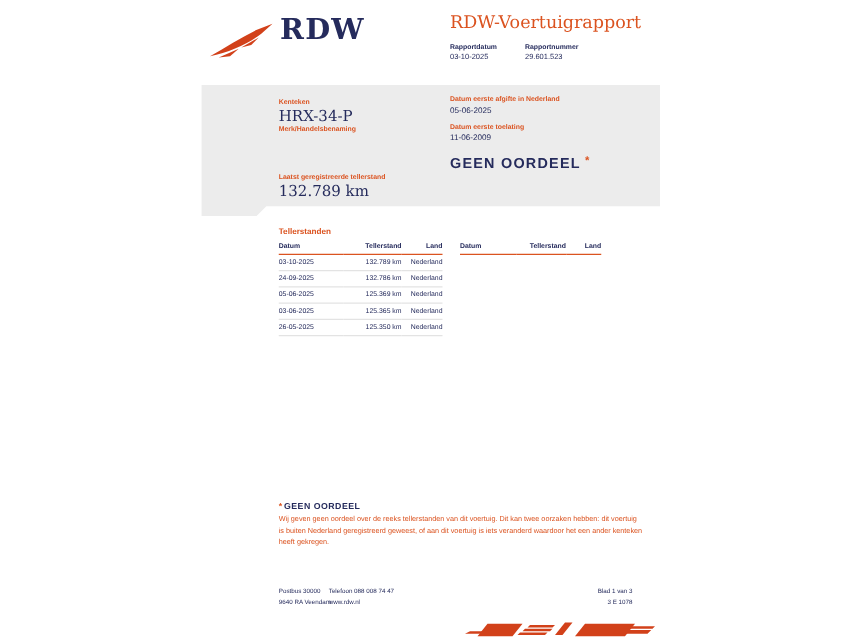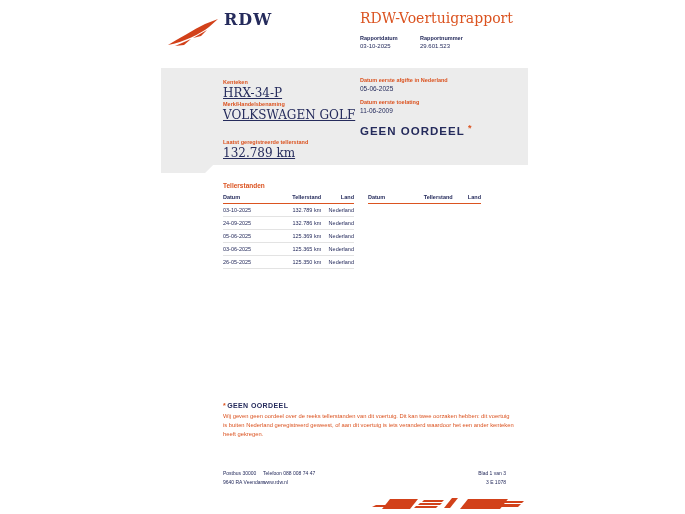--- a/index.html
+++ b/index.html
@@ -11,32 +11,32 @@
   }
   *{margin:0;padding:0;box-sizing:border-box;}
   body{background:#fff;}
   .page{
     position:relative;width:685px;height:514px;background:#ffffff;
     font-family:"Liberation Sans",sans-serif;color:var(--navy);overflow:hidden;
   }
   
   .logo-icon{position:absolute;left:167px;top:18px;width:52px;height:30px;}
   .logo-text{position:absolute;left:224px;top:10px;font-family:"DejaVu Serif",serif;
-    font-size:16px;font-weight:bold;color:var(--navy);letter-spacing:1px;}
+    font-size:23px;font-weight:bold;color:var(--navy);letter-spacing:1px;}
   .doc-title{position:absolute;left:360px;top:10px;font-family:"DejaVu Serif",serif;
     font-size:14px;font-weight:normal;color:var(--accent);}
   .meta-label{position:absolute;font-size:5.5px;font-weight:bold;color:var(--navy);}
   .meta-value{position:absolute;font-size:6px;color:var(--navy);}
   .m1l{left:360px;top:35px;} .m1v{left:360px;top:43px;}
   .m2l{left:420px;top:35px;} .m2v{left:420px;top:43px;}
   
   .card{position:absolute;left:161px;top:68px;width:367px;height:105px;background:var(--card);
     clip-path:polygon(0% 0%,100% 0%,100% 92.4%,14.2% 92.4%,12% 100%,0% 100%);}
   .card .lbl{position:absolute;font-size:5.5px;font-weight:bold;color:var(--accent);}
-  .card .big{position:absolute;font-family:"DejaVu Serif",serif;font-size:12px;color:var(--navy);text-decoration:underline;}
+  .card .big{position:absolute;font-family:"DejaVu Serif",serif;font-size:12px;color:var(--navy);}
   .card .small{position:absolute;font-size:6.5px;color:var(--navy);}
   .kenteken-l{left:62px;top:11px;} .kenteken-v{left:62px;top:18px;}
   .merk-l{left:62px;top:33px;} .merk-v{left:62px;top:40px;}
   .teller-l{left:62px;top:71px;} .teller-v{left:62px;top:78px;}
   .afgifte-l{left:199px;top:9px;} .afgifte-v{left:199px;top:17px;}
   .toelating-l{left:199px;top:31px;} .toelating-v{left:199px;top:39px;}
   .verdict{position:absolute;left:199px;top:57px;font-size:11.5px;font-weight:bold;
     color:var(--navy);letter-spacing:1px;}
   .verdict-mark{position:absolute;left:307px;top:55px;font-size:9px;font-weight:bold;color:var(--accent);}
   
@@ -75,21 +75,20 @@
   <div class="doc-title">RDW-Voertuigrapport</div>
   <div class="meta-label m1l">Rapportdatum</div>
   <div class="meta-value m1v">03-10-2025</div>
   <div class="meta-label m2l">Rapportnummer</div>
   <div class="meta-value m2v">29.601.523</div>
 
   <div class="card">
     <div class="lbl kenteken-l">Kenteken</div>
     <div class="big kenteken-v">HRX-34-P</div>
     <div class="lbl merk-l">Merk/Handelsbenaming</div>
-    <div class="big merk-v">VOLKSWAGEN GOLF</div>
     <div class="lbl teller-l">Laatst geregistreerde tellerstand</div>
     <div class="big teller-v">132.789 km</div>
     <div class="lbl afgifte-l">Datum eerste afgifte in Nederland</div>
     <div class="small afgifte-v">05-06-2025</div>
     <div class="lbl toelating-l">Datum eerste toelating</div>
     <div class="small toelating-v">11-06-2009</div>
     <div class="verdict">GEEN OORDEEL</div>
     <div class="verdict-mark">*</div>
   </div>
 

